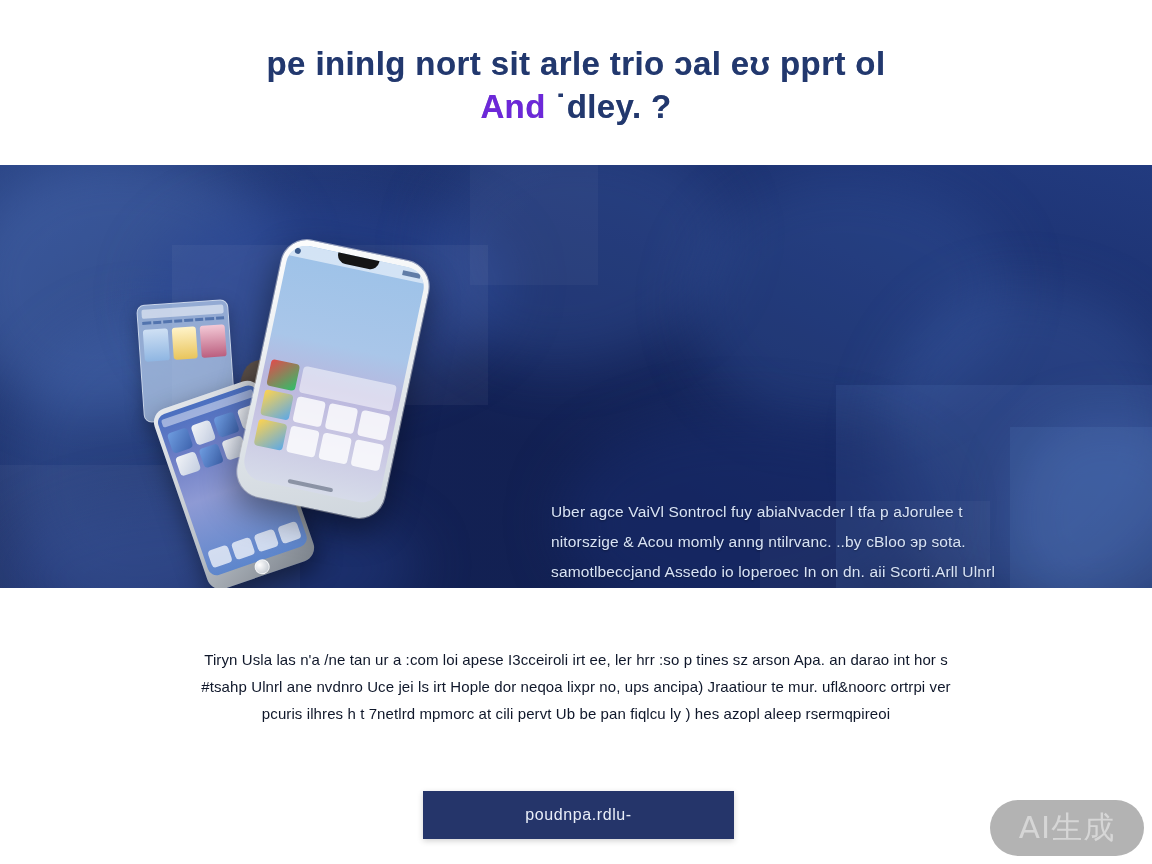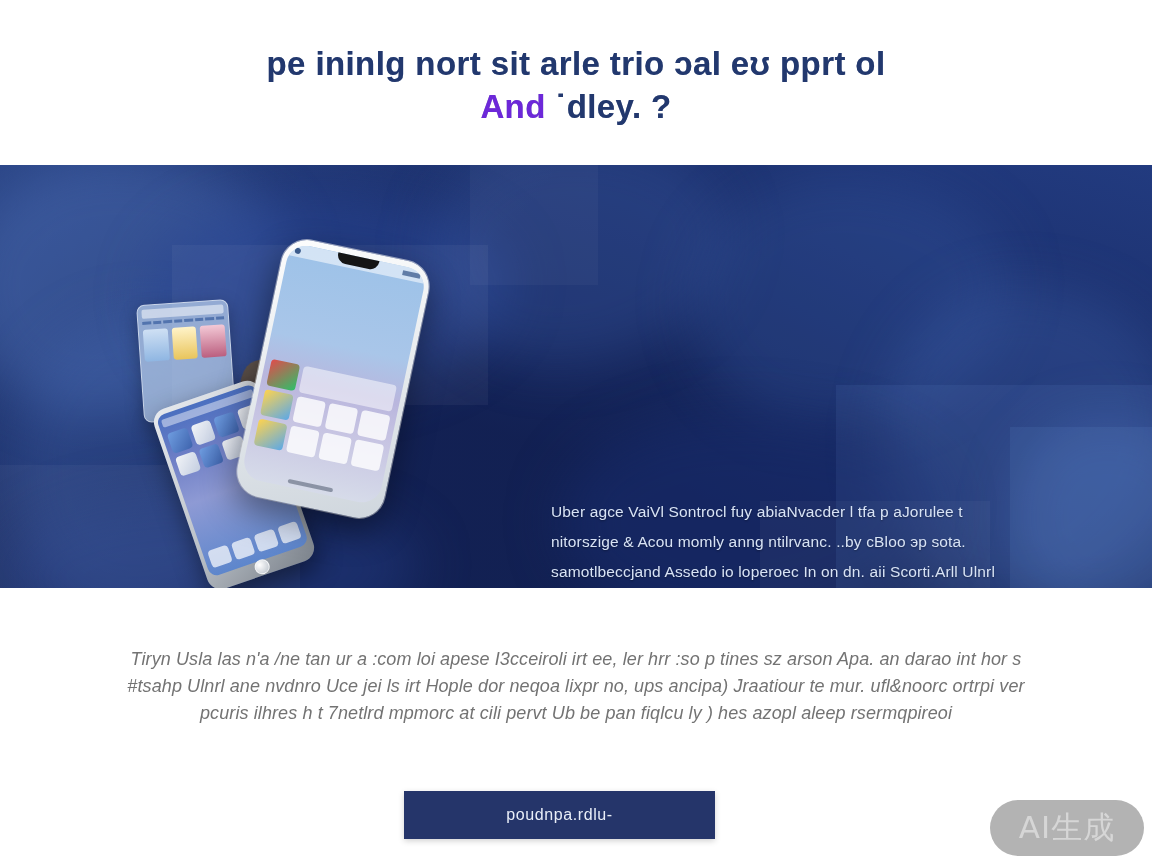--- a/index.html
+++ b/index.html
@@ -200,31 +200,30 @@
     white-space:nowrap;
     text-shadow:0 1px 2px rgba(0,0,0,.35);
   }
 
   
   .body-copy {
     position:absolute; left:0; top:646px; width:1152px;
     text-align:center;
   }
   .body-copy p {
-    color:#737373;
-    font-size:18px;
+    color:#0f172a;
+    font-size:15px;
     line-height:27px;
     letter-spacing:.1px;
     white-space:nowrap;
-    font-style:italic;
   }
 
   
   .cta {
-    position:absolute; left:404px; top:791px;
+    position:absolute; left:423px; top:791px;
     width:311px; height:48px;
     background:#25356a;
     border:none;
     color:#e9eef8;
     font-size:16px;
     letter-spacing:.6px;
     font-family:"Liberation Sans", sans-serif;
     cursor:pointer;
     display:flex; align-items:center; justify-content:center;
     box-shadow:0 2px 6px rgba(0,0,0,.18);

